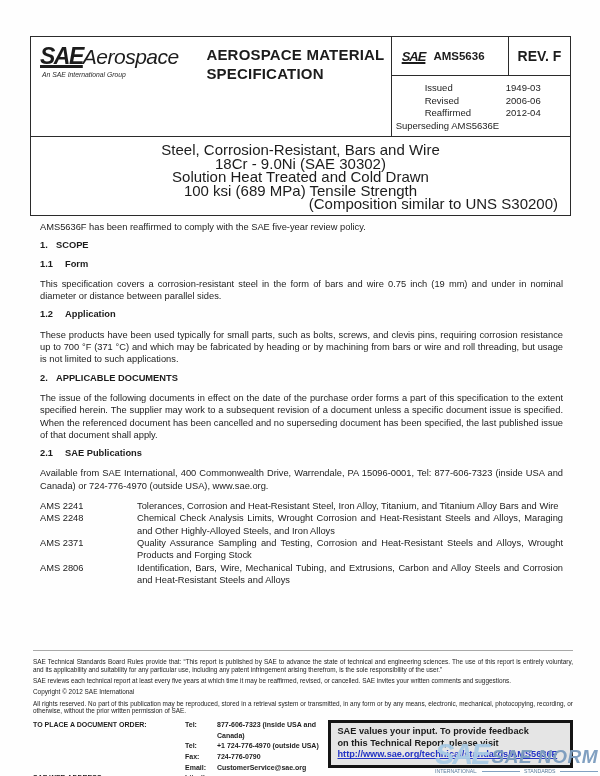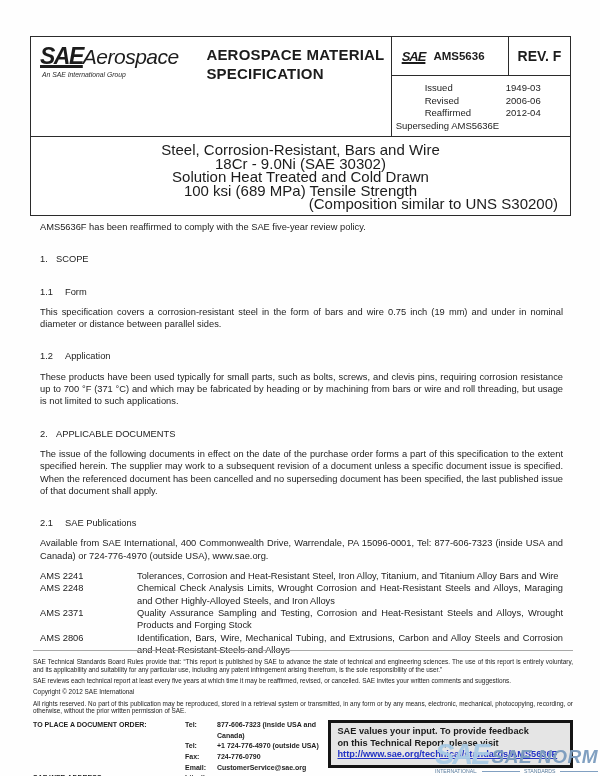--- a/index.html
+++ b/index.html
@@ -31,21 +31,21 @@
   .superseding { position:absolute; left:4px; bottom:4px; font-size:9.5px; }
 
   
   .title-block { border-top:1.6px solid #2b2b2b; text-align:center; padding:6px 8px 4px; font-size:15px; line-height:13.6px; }
   .composition-note { text-align:right; padding-right:4px; }
 
   
   .body-content { position:absolute; top:213px; left:40px; width:523px; font-size:9.3px; line-height:12.3px; }
   .center-heading { text-align:center; margin-top:8px; }
   .para { margin-top:8px; text-align:justify; }
-  .sec-heading { margin-top:20px; }
+  .sec-heading { margin-top:6px;font-weight:bold; }
   .h-num { display:inline-block; min-width:16px; }
   .h-num-wide { display:inline-block; min-width:25px; }
   .pub-list { margin-top:8px; }
   .pub-row { display:grid; grid-template-columns:97px 1fr; }
   .pub-title { text-align:justify; }
 
   
   .footer { position:absolute; left:33px; width:540px; top:650px; }
   .footer-divider { border-top:1px solid #a8a8a8; margin-bottom:7px; }
   .legal p { font-size:6.4px; line-height:7.8px; color:#222; margin-bottom:3.5px; text-align:justify; }

